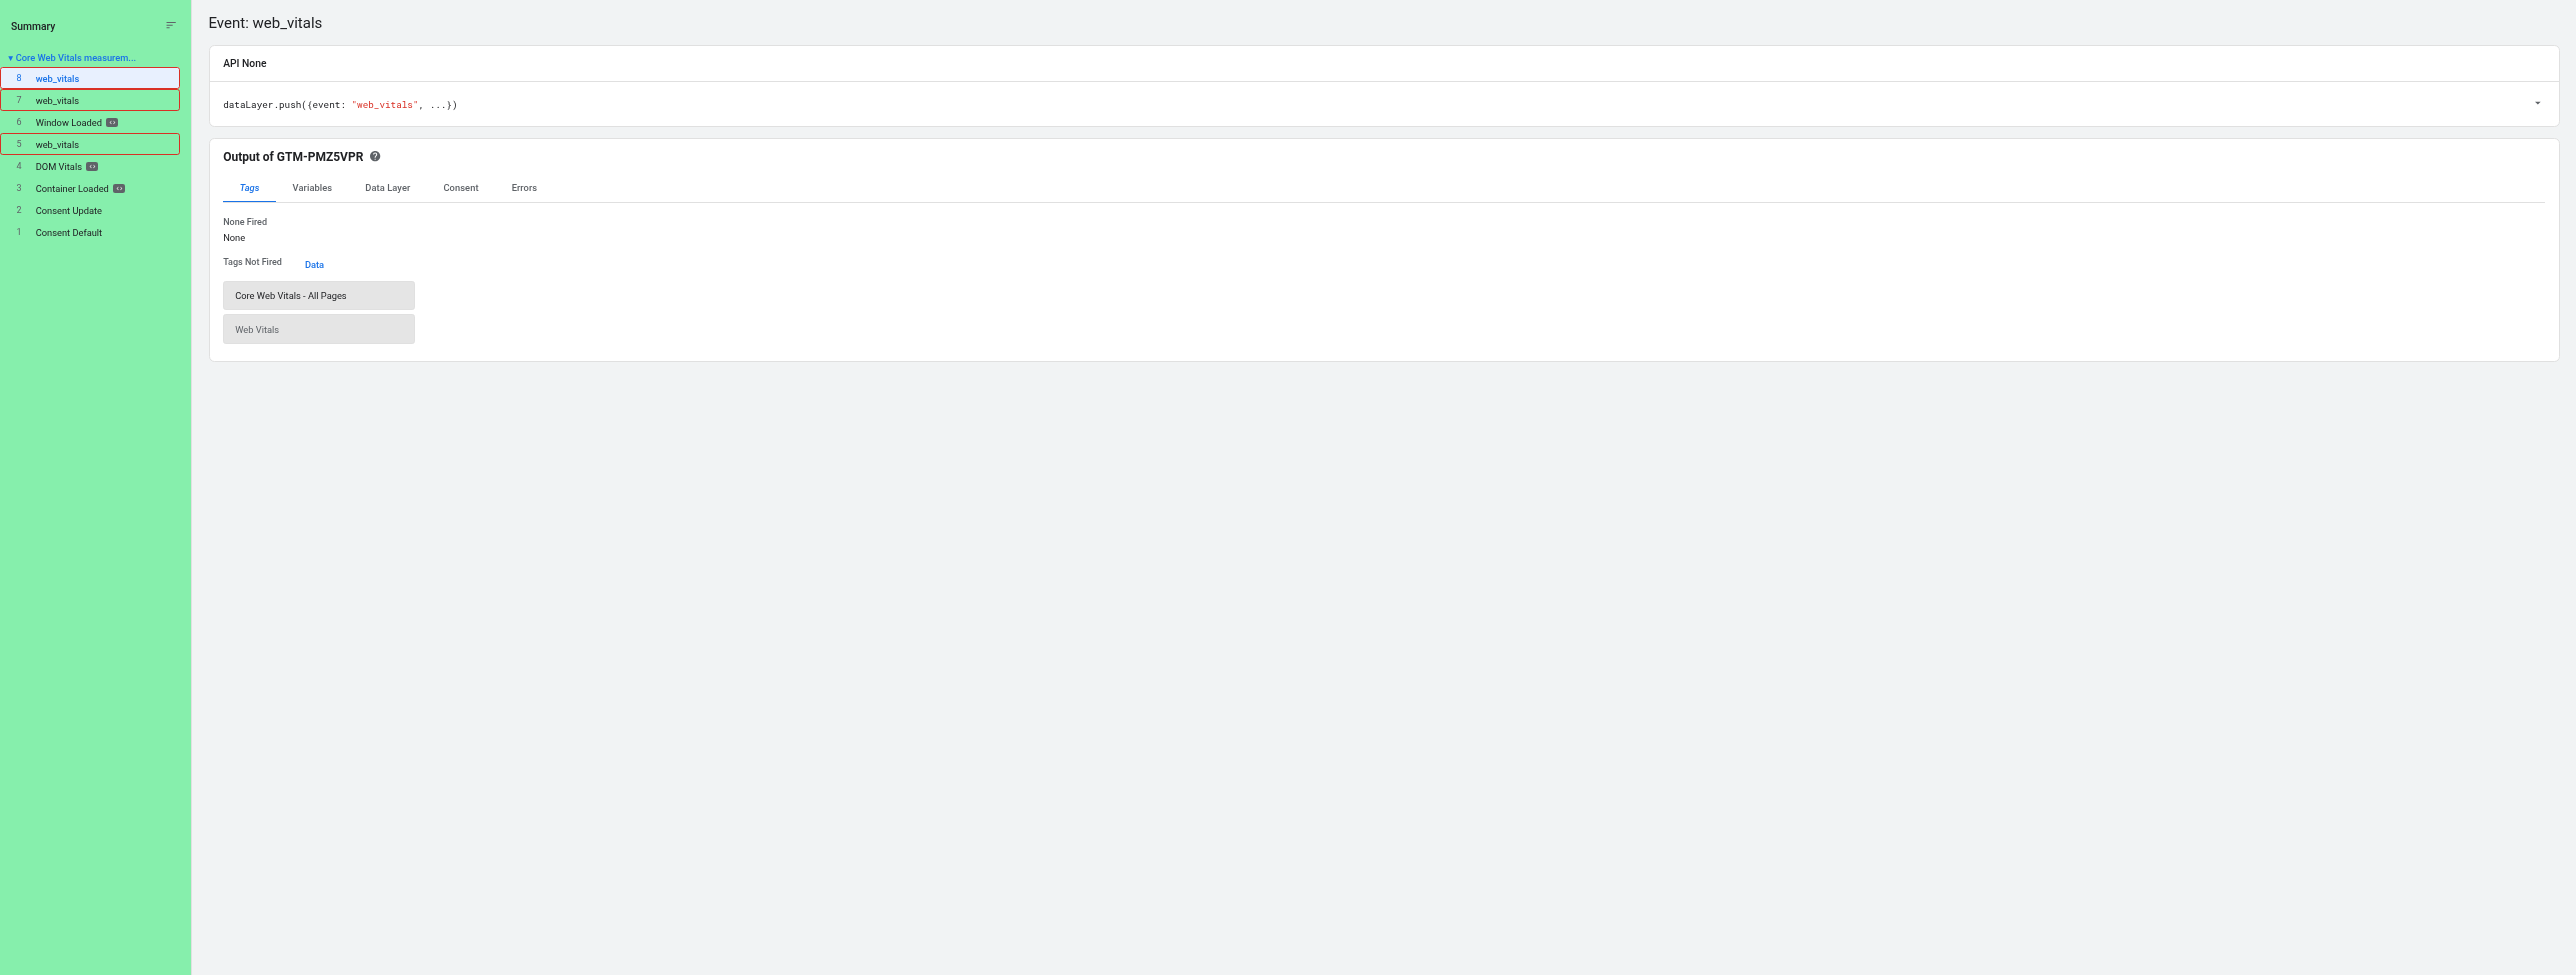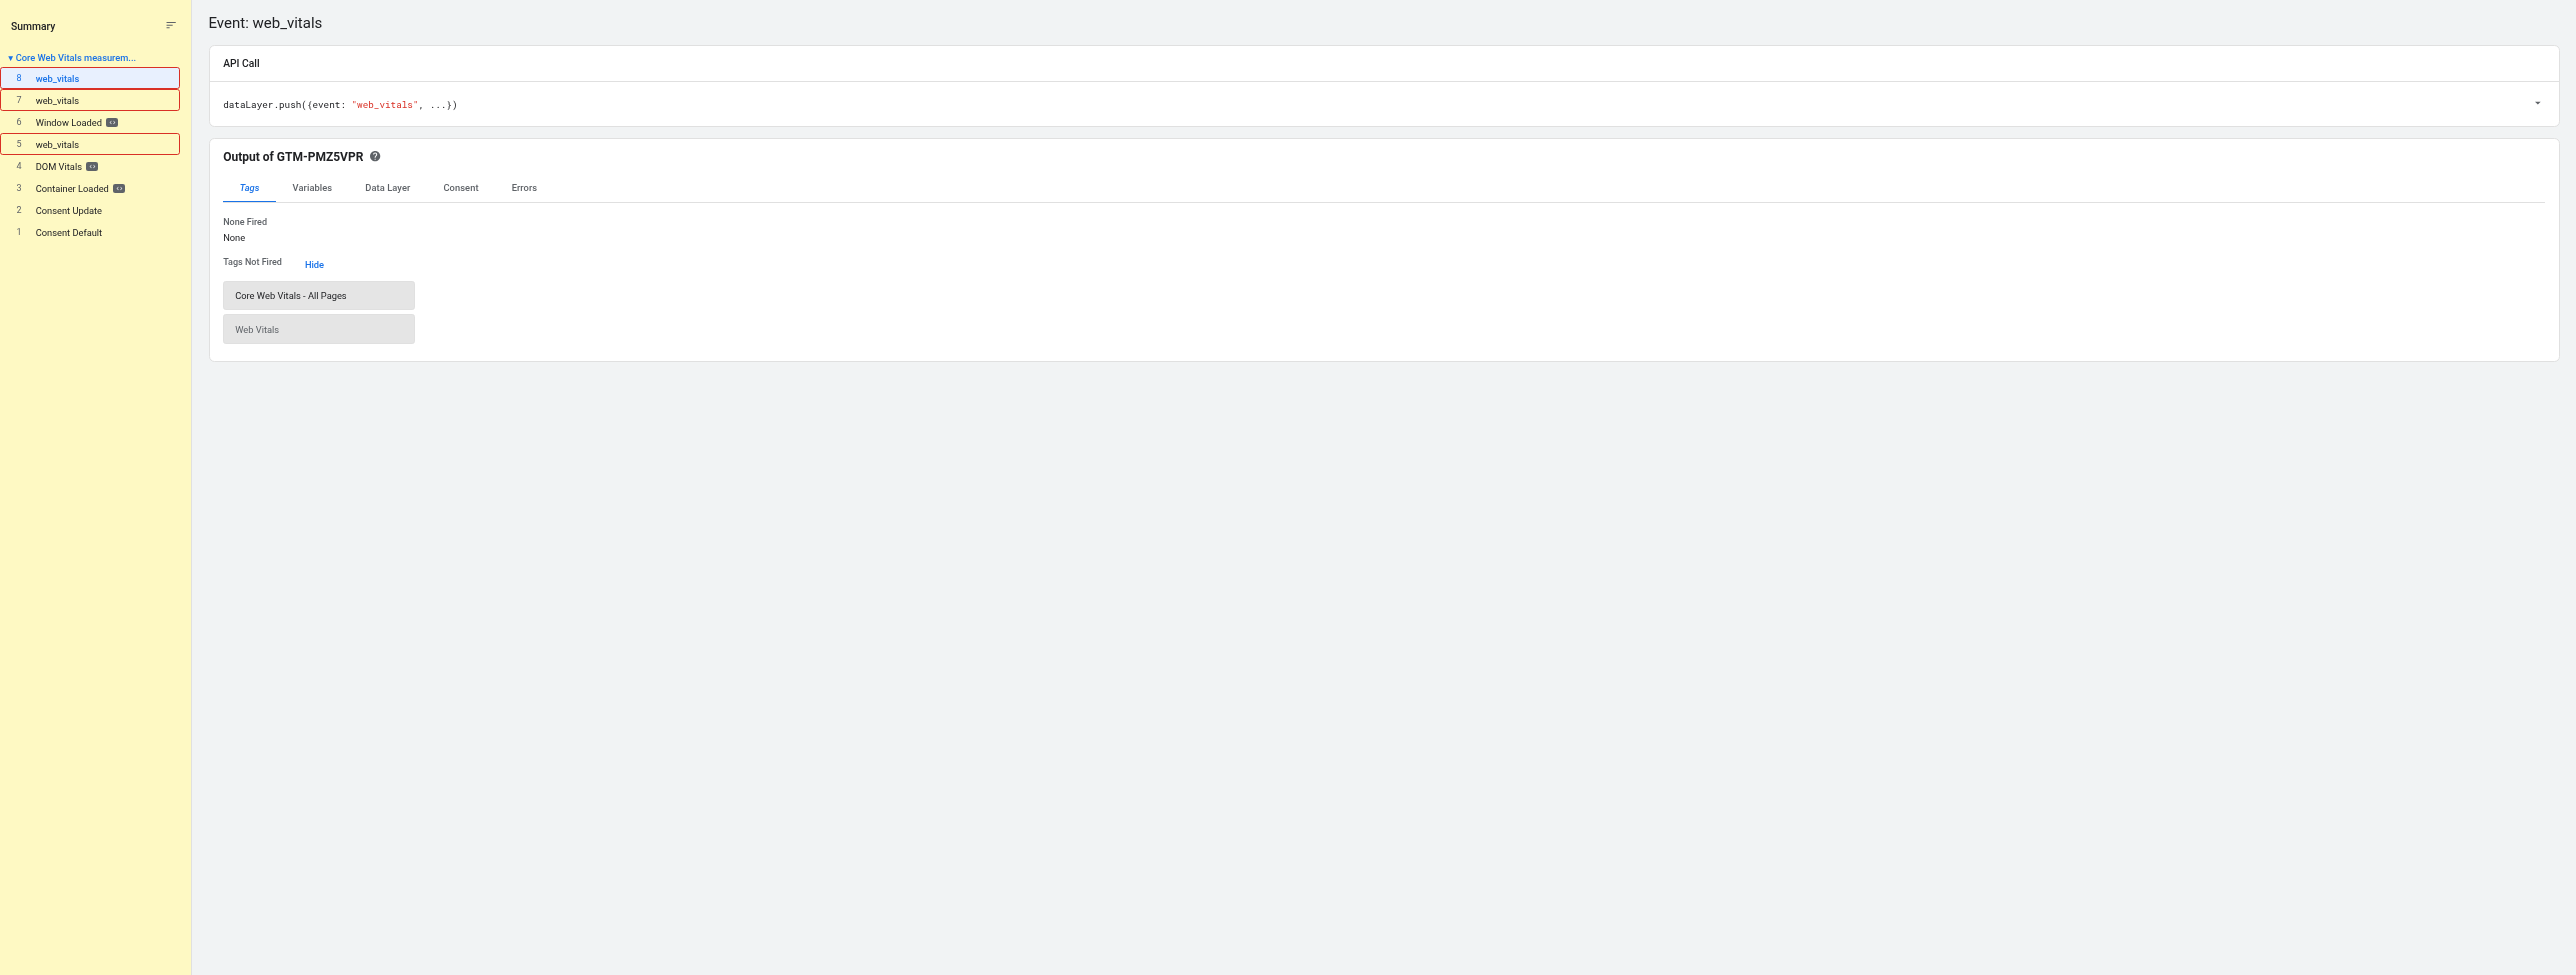--- a/index.html
+++ b/index.html
@@ -10,21 +10,21 @@
       color: #202124;
       display: flex;
       height: 100vh;
       overflow: hidden;
     }
 
     
     .sidebar {
       width: 192px;
       min-width: 192px;
-      background: #fef9c3;
+      background: #86efac;
       border-right: 0.7px solid #e0e0e0;
       overflow-y: auto;
       padding: 11px 0;
     }
 
     .sidebar-header {
       display: flex;
       align-items: center;
       justify-content: space-between;
       padding: 5.5px 11px 11px 11px;
@@ -346,21 +346,21 @@
   <div class="sidebar-item">
     <span class="item-number">1</span>
     <span class="item-label">Consent Default</span>
   </div>
 </div>
 
 <div class="main">
   <h1 class="page-title">Event: web_vitals</h1>
 
   <div class="card">
-    <div class="api-call-header">API Call</div>
+    <div class="api-call-header">API None</div>
     <div class="api-call-body">
       <span class="code-text">
         <span>dataLayer.push({event: </span><span class="code-string">"web_vitals"</span><span>, ...})</span>
       </span>
       <button class="chevron-down-btn">
         <svg width="13.7" height="13.7" viewBox="0 0 24 24" fill="#5f6368">
           <path d="M7 10l5 5 5-5z"></path>
         </svg>
       </button>
     </div>
@@ -385,21 +385,21 @@
         <div class="tab">Errors</div>
       </div>
     </div>
 
     <div class="tags-content">
       <div class="section-label">None Fired</div>
       <div class="none-text">None</div>
 
       <div class="tags-not-fired-header">
         <span class="section-label">Tags Not Fired</span>
-        <a class="hide-link">Hide</a>
+        <a class="hide-link">Data</a>
       </div>
 
       <div class="tag-item">Core Web Vitals - All Pages</div>
       <div class="tag-item secondary">Web Vitals</div>
     </div>
   </div>
 </div>
 
 
 </body></html>

